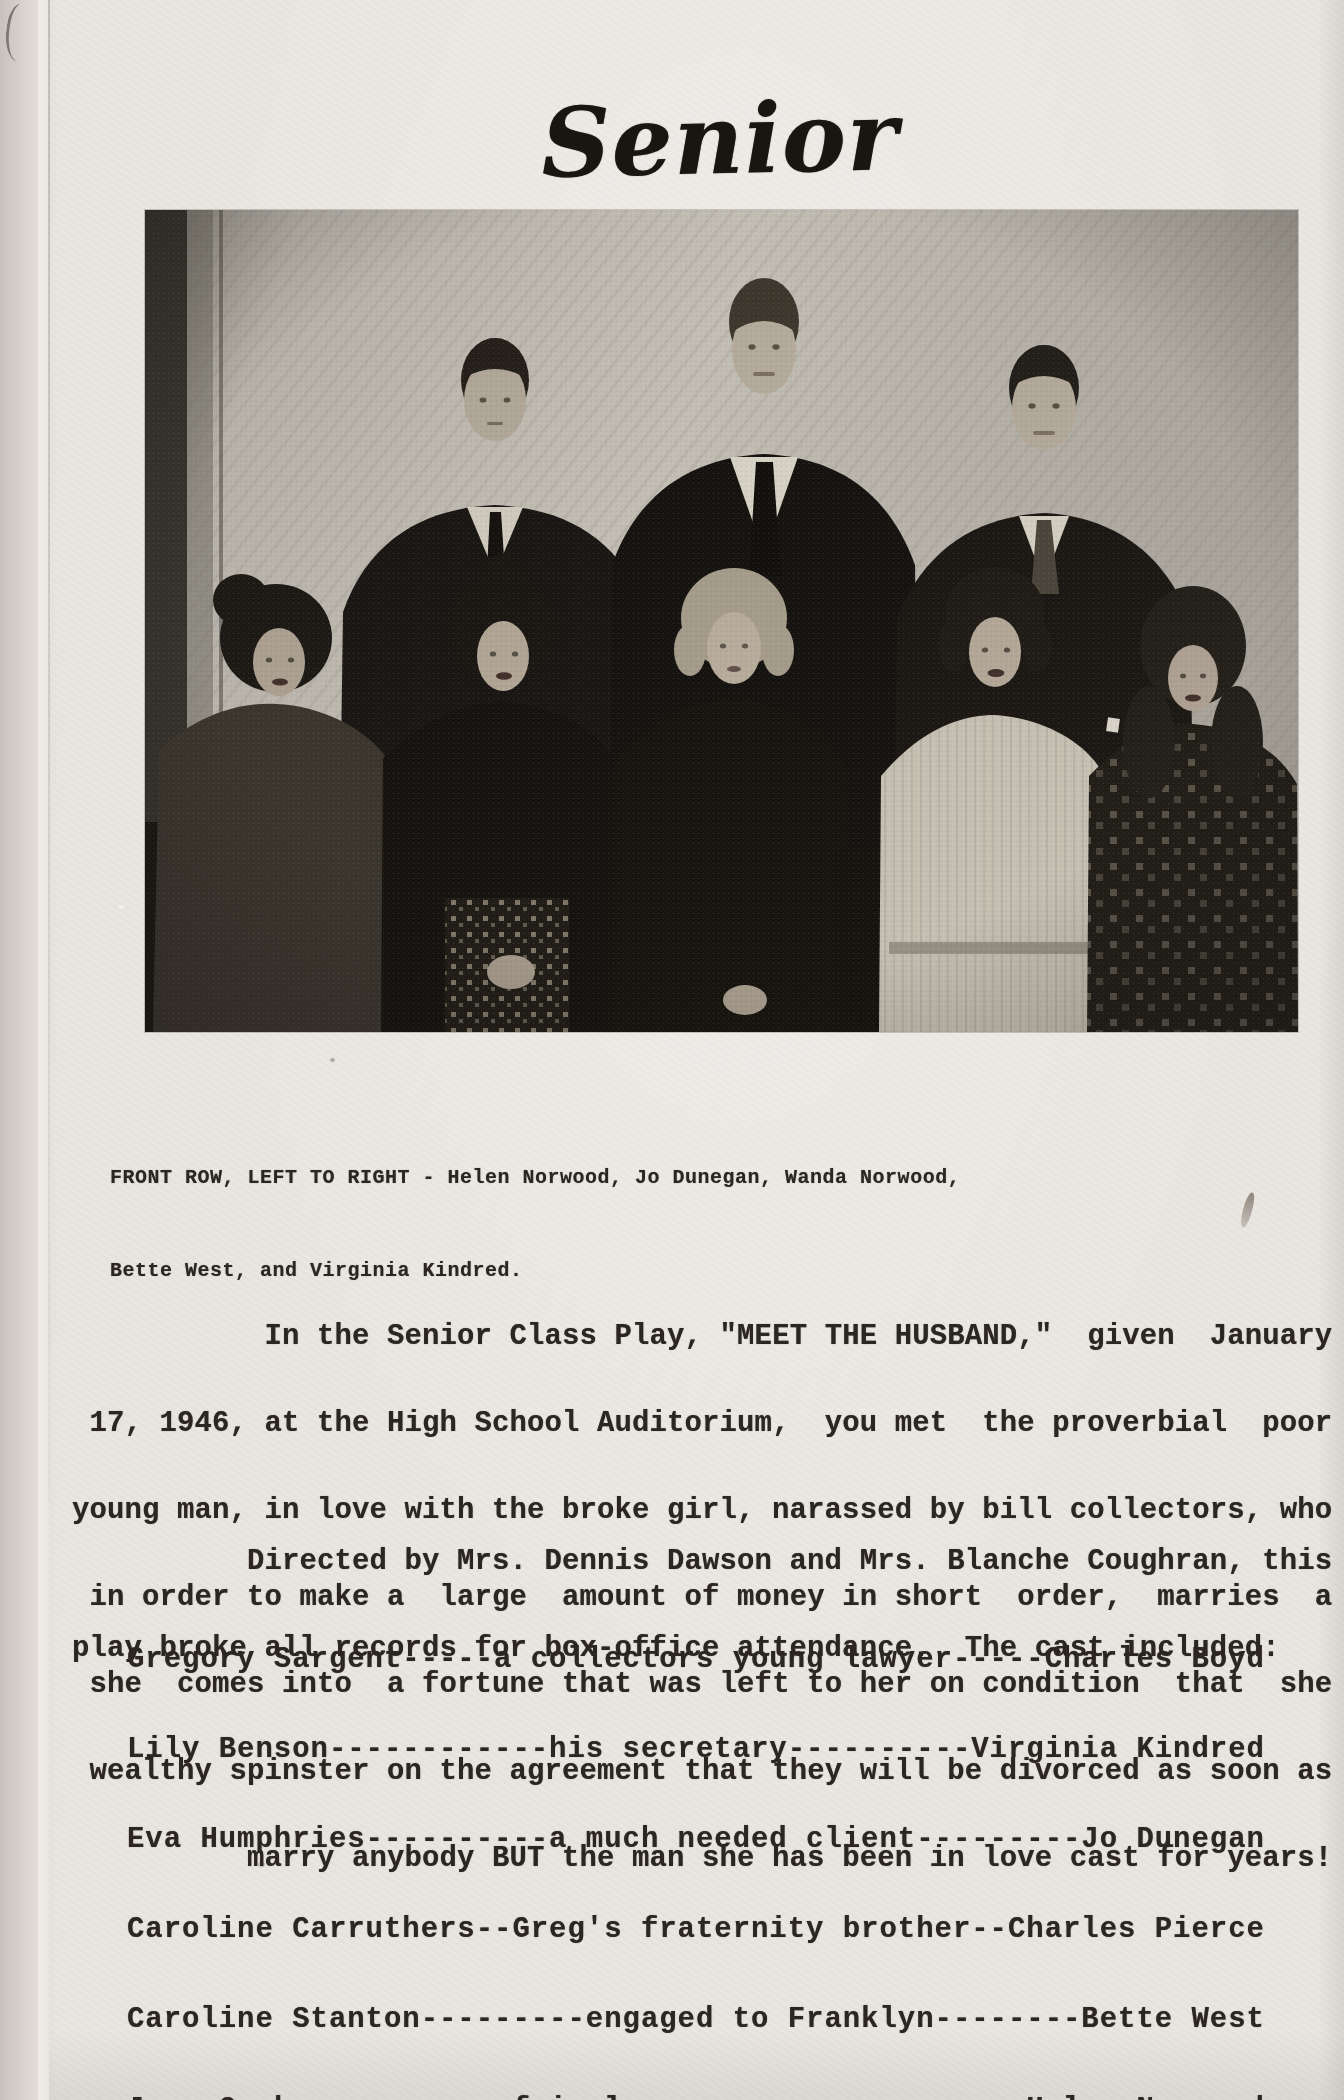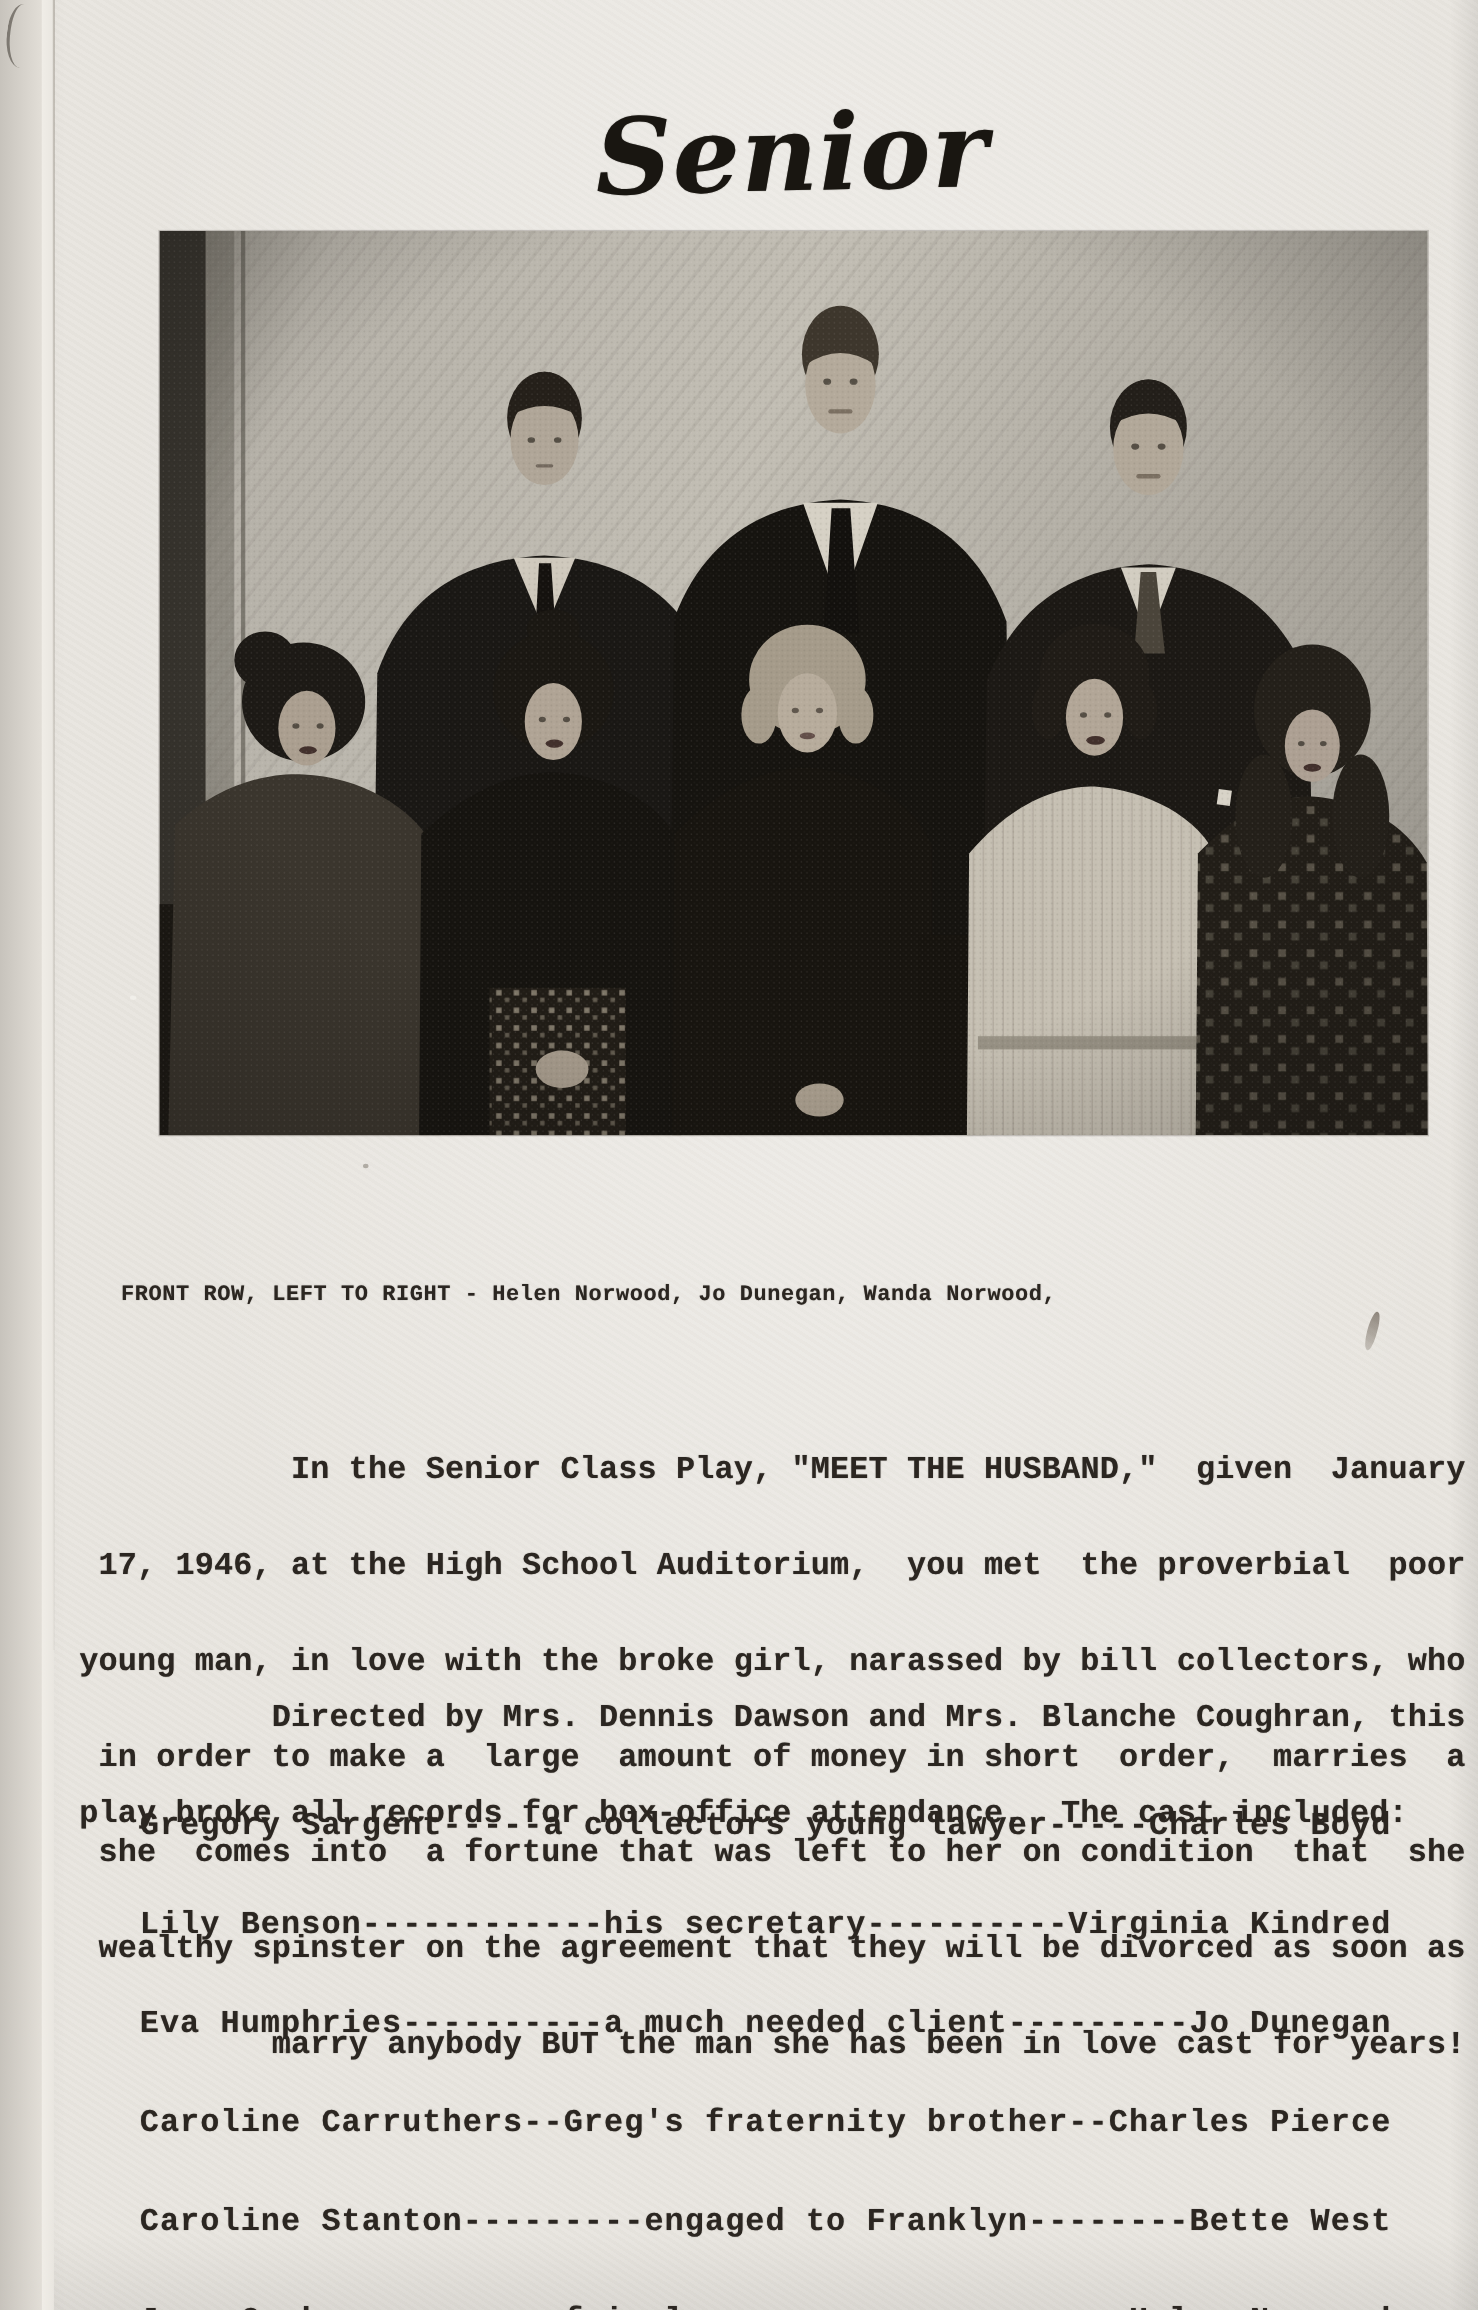--- a/index.html
+++ b/index.html
@@ -216,20 +216,21 @@
       <ellipse cx="1058" cy="466" rx="3" ry="2.4" fill="#37312a" opacity="0.75"></ellipse>
       <ellipse cx="1048" cy="488" rx="8" ry="3.6" fill="#42302c"></ellipse>
     </g>
 
     <rect width="1153" height="822" fill="url(#grain)"></rect>
     <rect width="1153" height="822" fill="url(#vig)"></rect>
   </svg>
 
   <div class="tblock caption">
     <div>FRONT ROW, LEFT TO RIGHT - Helen Norwood, Jo Dunegan, Wanda Norwood,</div>
+    <div>Bette West, and Virginia Kindred.</div>
   </div>
 
   <div class="stray-mark"></div>
   <div class="speck1"></div>
   <div class="speck2"></div>
   <div class="speck3"></div>
 
   <div class="tblock story">
     <div>          In the Senior Class Play, "MEET THE HUSBAND,"  given  January</div>
     <div>17, 1946, at the High School Auditorium,  you met  the proverbial  poor</div>

